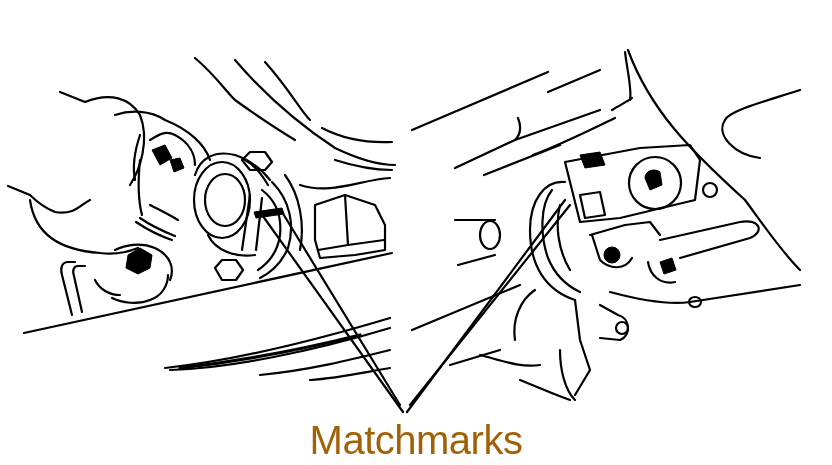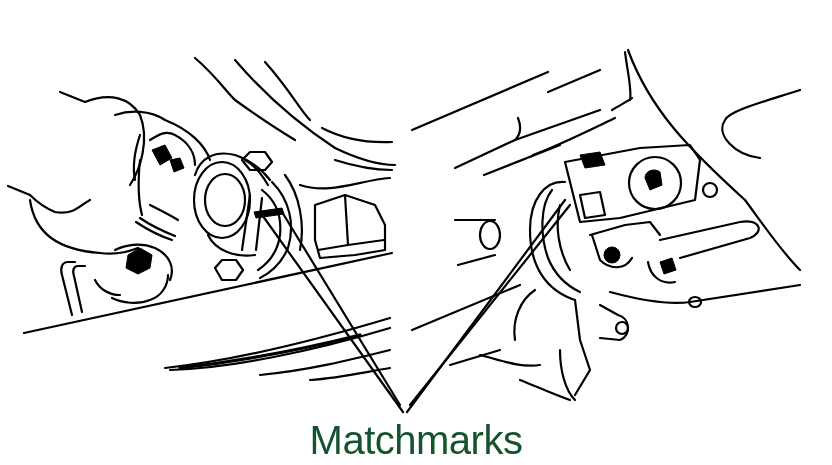--- a/index.html
+++ b/index.html
@@ -4,21 +4,21 @@
 <style>
   html, body { margin: 0; padding: 0; background: #ffffff; }
   body { width: 832px; height: 465px; overflow: hidden; position: relative; }
   #stage { position: absolute; left: 0; top: 0; width: 832px; height: 465px; }
   svg { position: absolute; left: 0; top: 0; }
   .ln { fill: none; stroke: #000; stroke-width: 2.2; stroke-linecap: round; stroke-linejoin: round; }
   .thick { stroke-width: 3.2; }
   .fillb { fill: #000; stroke: #000; }
   #label {
     position: absolute; left: 296px; top: 418px; width: 240px; text-align: center;
-    font-family: "Liberation Sans", sans-serif; font-size: 40px; color: #14532d; line-height: 44px;
+    font-family: "Liberation Sans", sans-serif; font-size: 40px; color: #a16207; line-height: 44px;
     letter-spacing: -0.5px;
   }
 </style>
 </head>
 <body>
 
 <div id="stage">
 <svg width="832" height="465" viewBox="0 0 832 465">
 
   <g>

